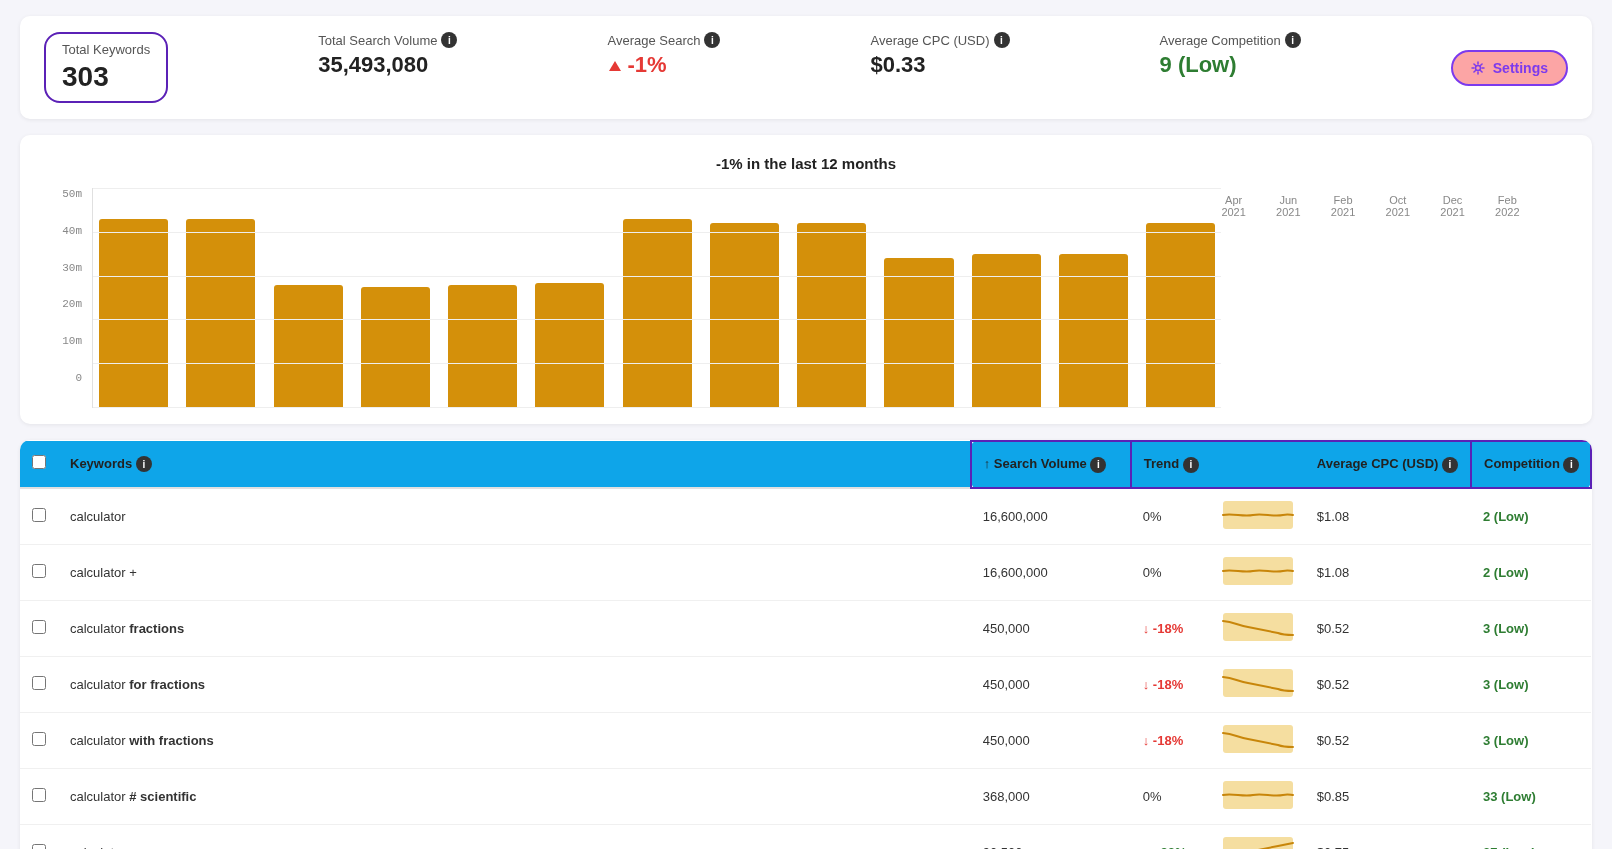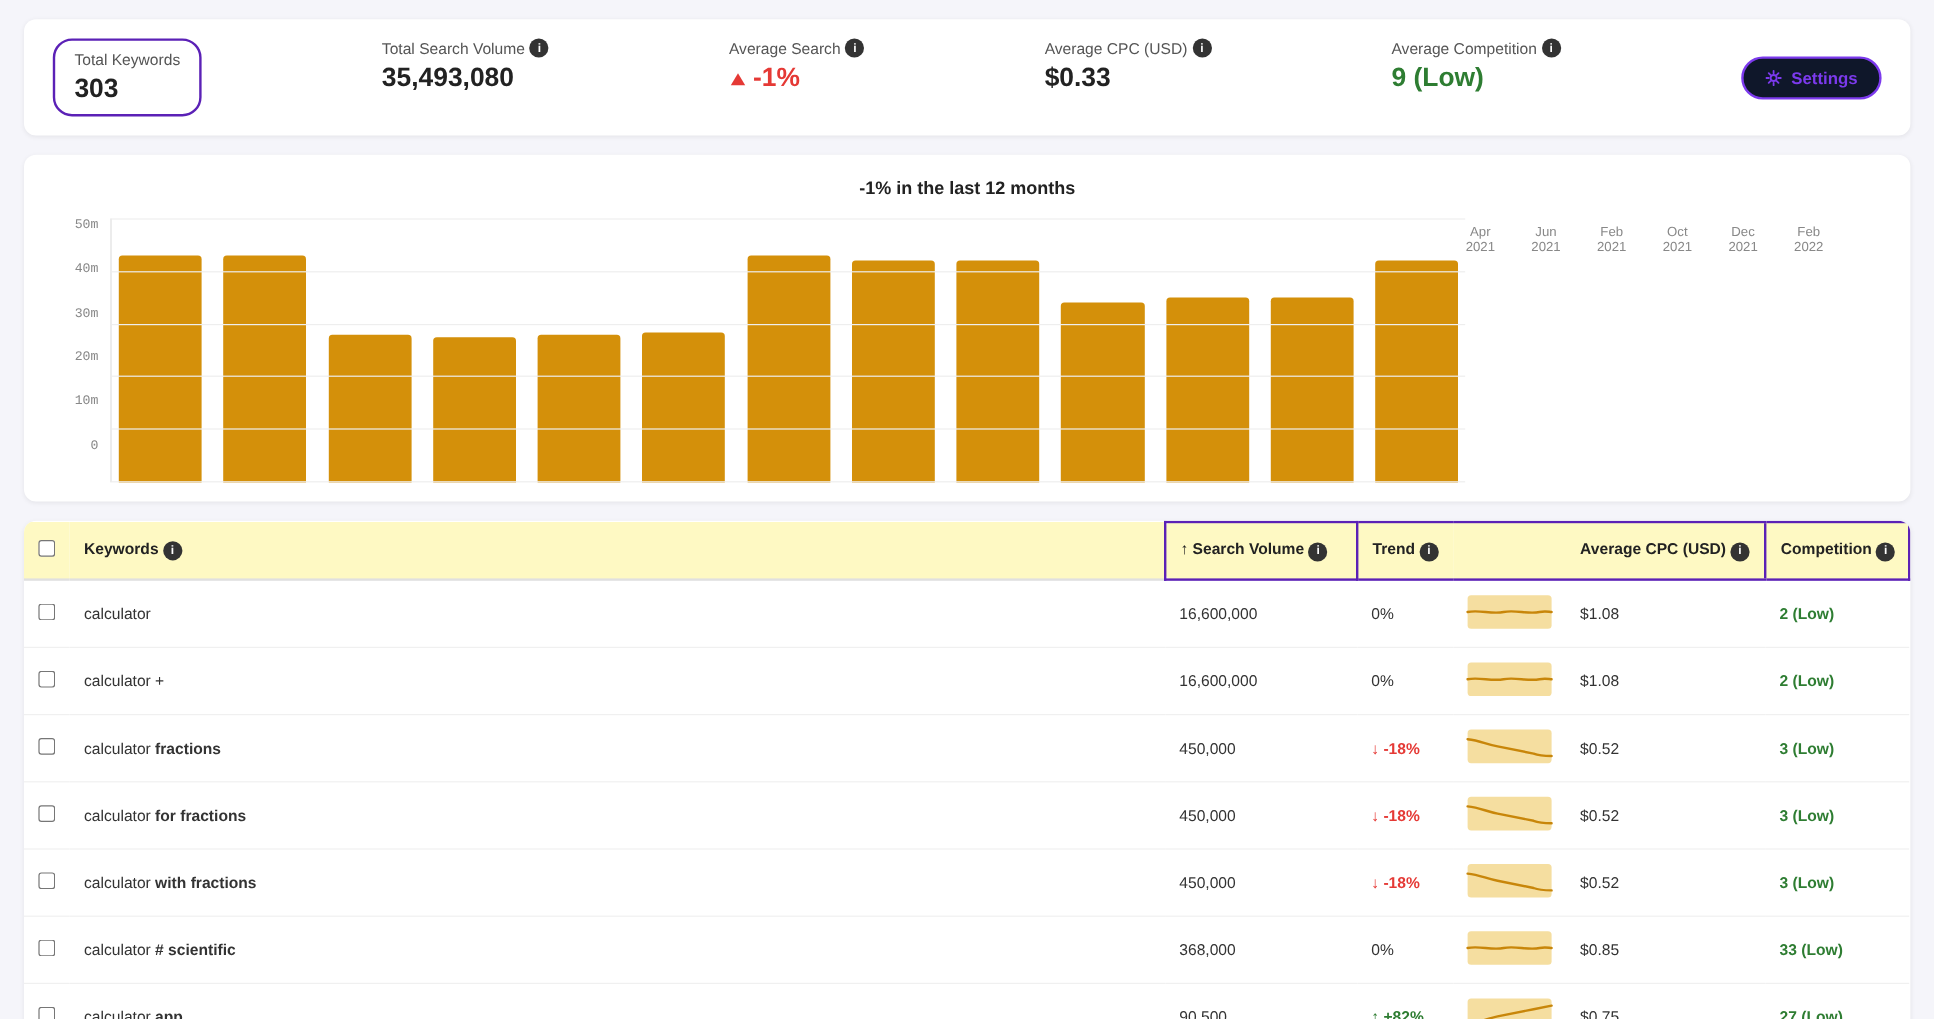--- a/index.html
+++ b/index.html
@@ -36,21 +36,21 @@
       padding: 8px 16px;
     }
     .metric-label {
       font-size: 13px;
       color: #555;
       display: flex;
       align-items: center;
       gap: 4px;
     }
     .metric-value {
-      font-size: 22px;
+      font-size: 28px;
       font-weight: 700;
       color: #222;
     }
     .metric-value.green { color: #2e7d32; font-size: 22px; }
     .metric-value.normal { font-size: 22px; }
     .info-icon {
       display: inline-flex;
       align-items: center;
       justify-content: center;
       width: 16px;
@@ -69,21 +69,21 @@
       gap: 4px;
       font-size: 22px;
       font-weight: 700;
     }
     .settings-btn {
       display: flex;
       align-items: center;
       gap: 8px;
       border: 2px solid #7c3aed;
       color: #7c3aed;
-      background: #0f172a;
+      background: #fca5a5;
       border-radius: 20px;
       padding: 8px 18px;
       font-size: 14px;
       font-weight: 600;
       cursor: pointer;
       white-space: nowrap;
       align-self: center;
     }
 
     
@@ -195,21 +195,21 @@
     thead tr {
       border-bottom: 2px solid #e0e0e0;
     }
     th {
       padding: 14px 12px;
       font-size: 13px;
       font-weight: 700;
       color: #222;
       text-align: left;
       white-space: nowrap;
-      background: #fef9c3;
+      background: #0ea5e9;
     }
     td {
       padding: 12px 12px;
       border-bottom: 1px solid #f0f0f0;
       font-size: 13px;
       color: #333;
     }
     td.green { color: #2e7d32; font-weight: 600; }
     .checkbox-cell {
       width: 30px;

